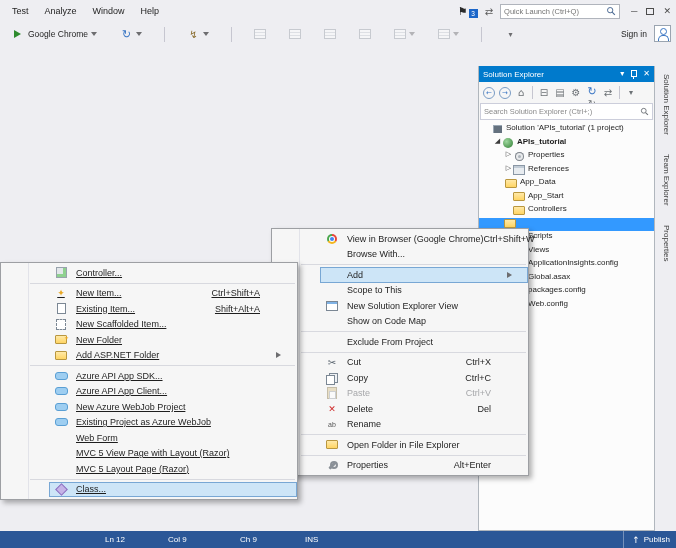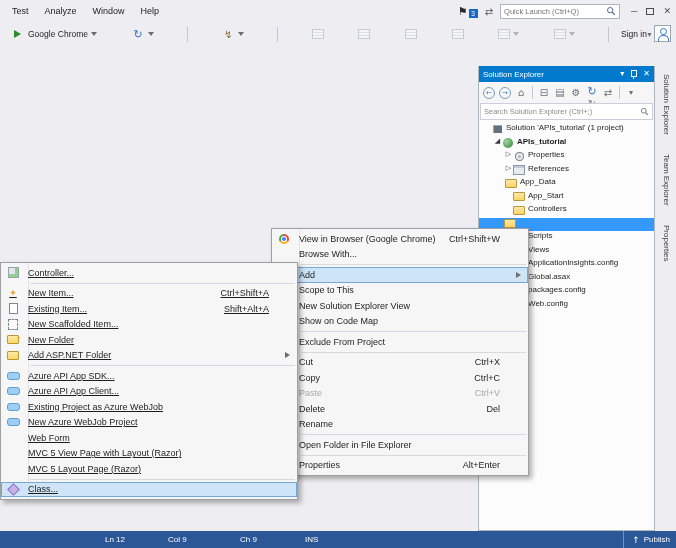--- a/index.html
+++ b/index.html
@@ -22,21 +22,21 @@
   .badge { background:#1b66c9; color:#fff; font-size:6.5px; min-width:9px; height:9px; line-height:9px; text-align:center; margin-left:1px; margin-top:4px; }
   .feedback { font-family:"DejaVu Sans",sans-serif; color:#5a5a5a; font-size:10px; }
   .quicklaunch { width:120px; height:15px; background:#fff; border:1px solid #b0b4bc; display:flex; align-items:center; padding:0 3px; }
   .quicklaunch input { flex:1; border:none; outline:none; font-family:"Liberation Sans",sans-serif; font-size:7.5px; color:#555; background:transparent; min-width:0; }
   .quicklaunch input::placeholder { color:#757575; }
   .winbtns { display:flex; align-items:center; gap:9px; margin-left:4px; }
   .winbtn { color:#4c4c4c; font-size:9px; line-height:1; cursor:default; }
   .maxbox { width:8px; height:7px; border:1px solid #4c4c4c; display:inline-block; }
 
   
-  .toolbar { position:absolute; left:0; top:22px; right:16px; height:24px; display:flex; align-items:center; padding-left:7px; gap:15px;justify-content:space-between; }
+  .toolbar { position:absolute; left:0; top:22px; right:16px; height:24px; display:flex; align-items:center; padding-left:7px; gap:15px; }
   .tb-btn { display:flex; align-items:center; gap:3px; padding:2px 3px; border:1px solid transparent; cursor:default; }
   .tb-btn.disabled { opacity:.45; }
   .tb-label { font-size:8.5px; }
   .tb-caret { width:0; height:0; border:3px solid transparent; border-top:4px solid #6d6d70; margin-top:3px; }
   .tb-sep { width:1px; height:15px; background:#c6c6d0; margin:0 3px; }
   .tb-icon { width:13px; height:13px; display:grid; place-items:center; font-family:"DejaVu Sans",sans-serif; font-size:10px; color:#6a6f74; }
   .ic-play { width:0; height:0; border:4px solid transparent; border-left:7px solid #2e8b2e; margin-left:3px; }
   .ic-refresh::before { content:'↻'; color:#3a76c4; font-size:11px; }
   .ic-bolt::before { content:'↯'; color:#8a6d2f; }
   .ic-grid, .ic-table { width:12px; height:10px; border:1px solid #9aa0a8; background:
@@ -91,21 +91,21 @@
   
   .side-tabs { position:absolute; left:656px; top:66px; width:20px; display:flex; flex-direction:column; align-items:center; }
   .side-tab { writing-mode:vertical-rl; font-size:8px; color:#414141; padding:8px 0; margin-bottom:3px; cursor:default; }
 
   
   .vsmenu { position:absolute; background:var(--menu-bg,#f6f6f6); border:1px solid #9d9fa3;
             box-shadow:3px 3px 5px rgba(0,0,0,.3); padding:2px 0; }
   .vsmenu::before { content:''; position:absolute; left:27px; top:0; bottom:0; width:1px; background:#e2e3e9; }
   .context-menu { left:271px; top:228px; width:258px; z-index:20; }
   .sub-menu { left:0; top:262px; width:298px; z-index:30;text-decoration:underline; }
-  .menu-item { position:relative; height:15.5px; display:flex; align-items:center; padding-right:4px; cursor:default; }
+  .menu-item { position:relative; height:15.5px; display:flex; align-items:center; padding-right:13px; cursor:default;margin-left:48px; }
   .menu-item.highlight { background:var(--menu-highlight,#cde5f7); box-shadow:inset 0 0 0 1px #78a7d4; }
   .menu-item.disabled .mi-label, .menu-item.disabled .mi-shortcut { color:#a6a7aa; }
   .menu-item.disabled .mic { opacity:.45; }
   .mic { width:18px; margin:0 6px 0 3px; flex:none; display:grid; place-items:center; position:relative;
          font-family:"DejaVu Sans",sans-serif; }
   .mi-label { white-space:nowrap; }
   .mi-shortcut { margin-left:auto; padding-right:12px; white-space:nowrap; }
   .mi-arrow { width:12px; flex:none; display:flex; justify-content:flex-end; }
   .mi-arrow.has::before { content:''; width:0; height:0; border:3.5px solid transparent; border-left:5px solid #6d6d70; }
   .menu-sep { height:1px; background:#d8d9df; margin:2px 2px 2px 29px; }
@@ -475,27 +475,27 @@
       <span class="mi-arrow"></span>
     </div>
     <div class="menu-item">
       <span class="mic icon-azure"></span>
       <span class="mi-label">Azure API App Client...</span>
       <span class="mi-shortcut"></span>
       <span class="mi-arrow"></span>
     </div>
     <div class="menu-item">
       <span class="mic icon-azure"></span>
+      <span class="mi-label">New Azure WebJob Project</span>
+      <span class="mi-shortcut"></span>
+      <span class="mi-arrow"></span>
+    </div>
+    <div class="menu-item">
+      <span class="mic icon-azure"></span>
       <span class="mi-label">Existing Project as Azure WebJob</span>
-      <span class="mi-shortcut"></span>
-      <span class="mi-arrow"></span>
-    </div>
-    <div class="menu-item">
-      <span class="mic icon-azure"></span>
-      <span class="mi-label">New Azure WebJob Project</span>
       <span class="mi-shortcut"></span>
       <span class="mi-arrow"></span>
     </div>
     <div class="menu-item">
       <span class="mic"></span>
       <span class="mi-label">Web Form</span>
       <span class="mi-shortcut"></span>
       <span class="mi-arrow"></span>
     </div>
     <div class="menu-item">

